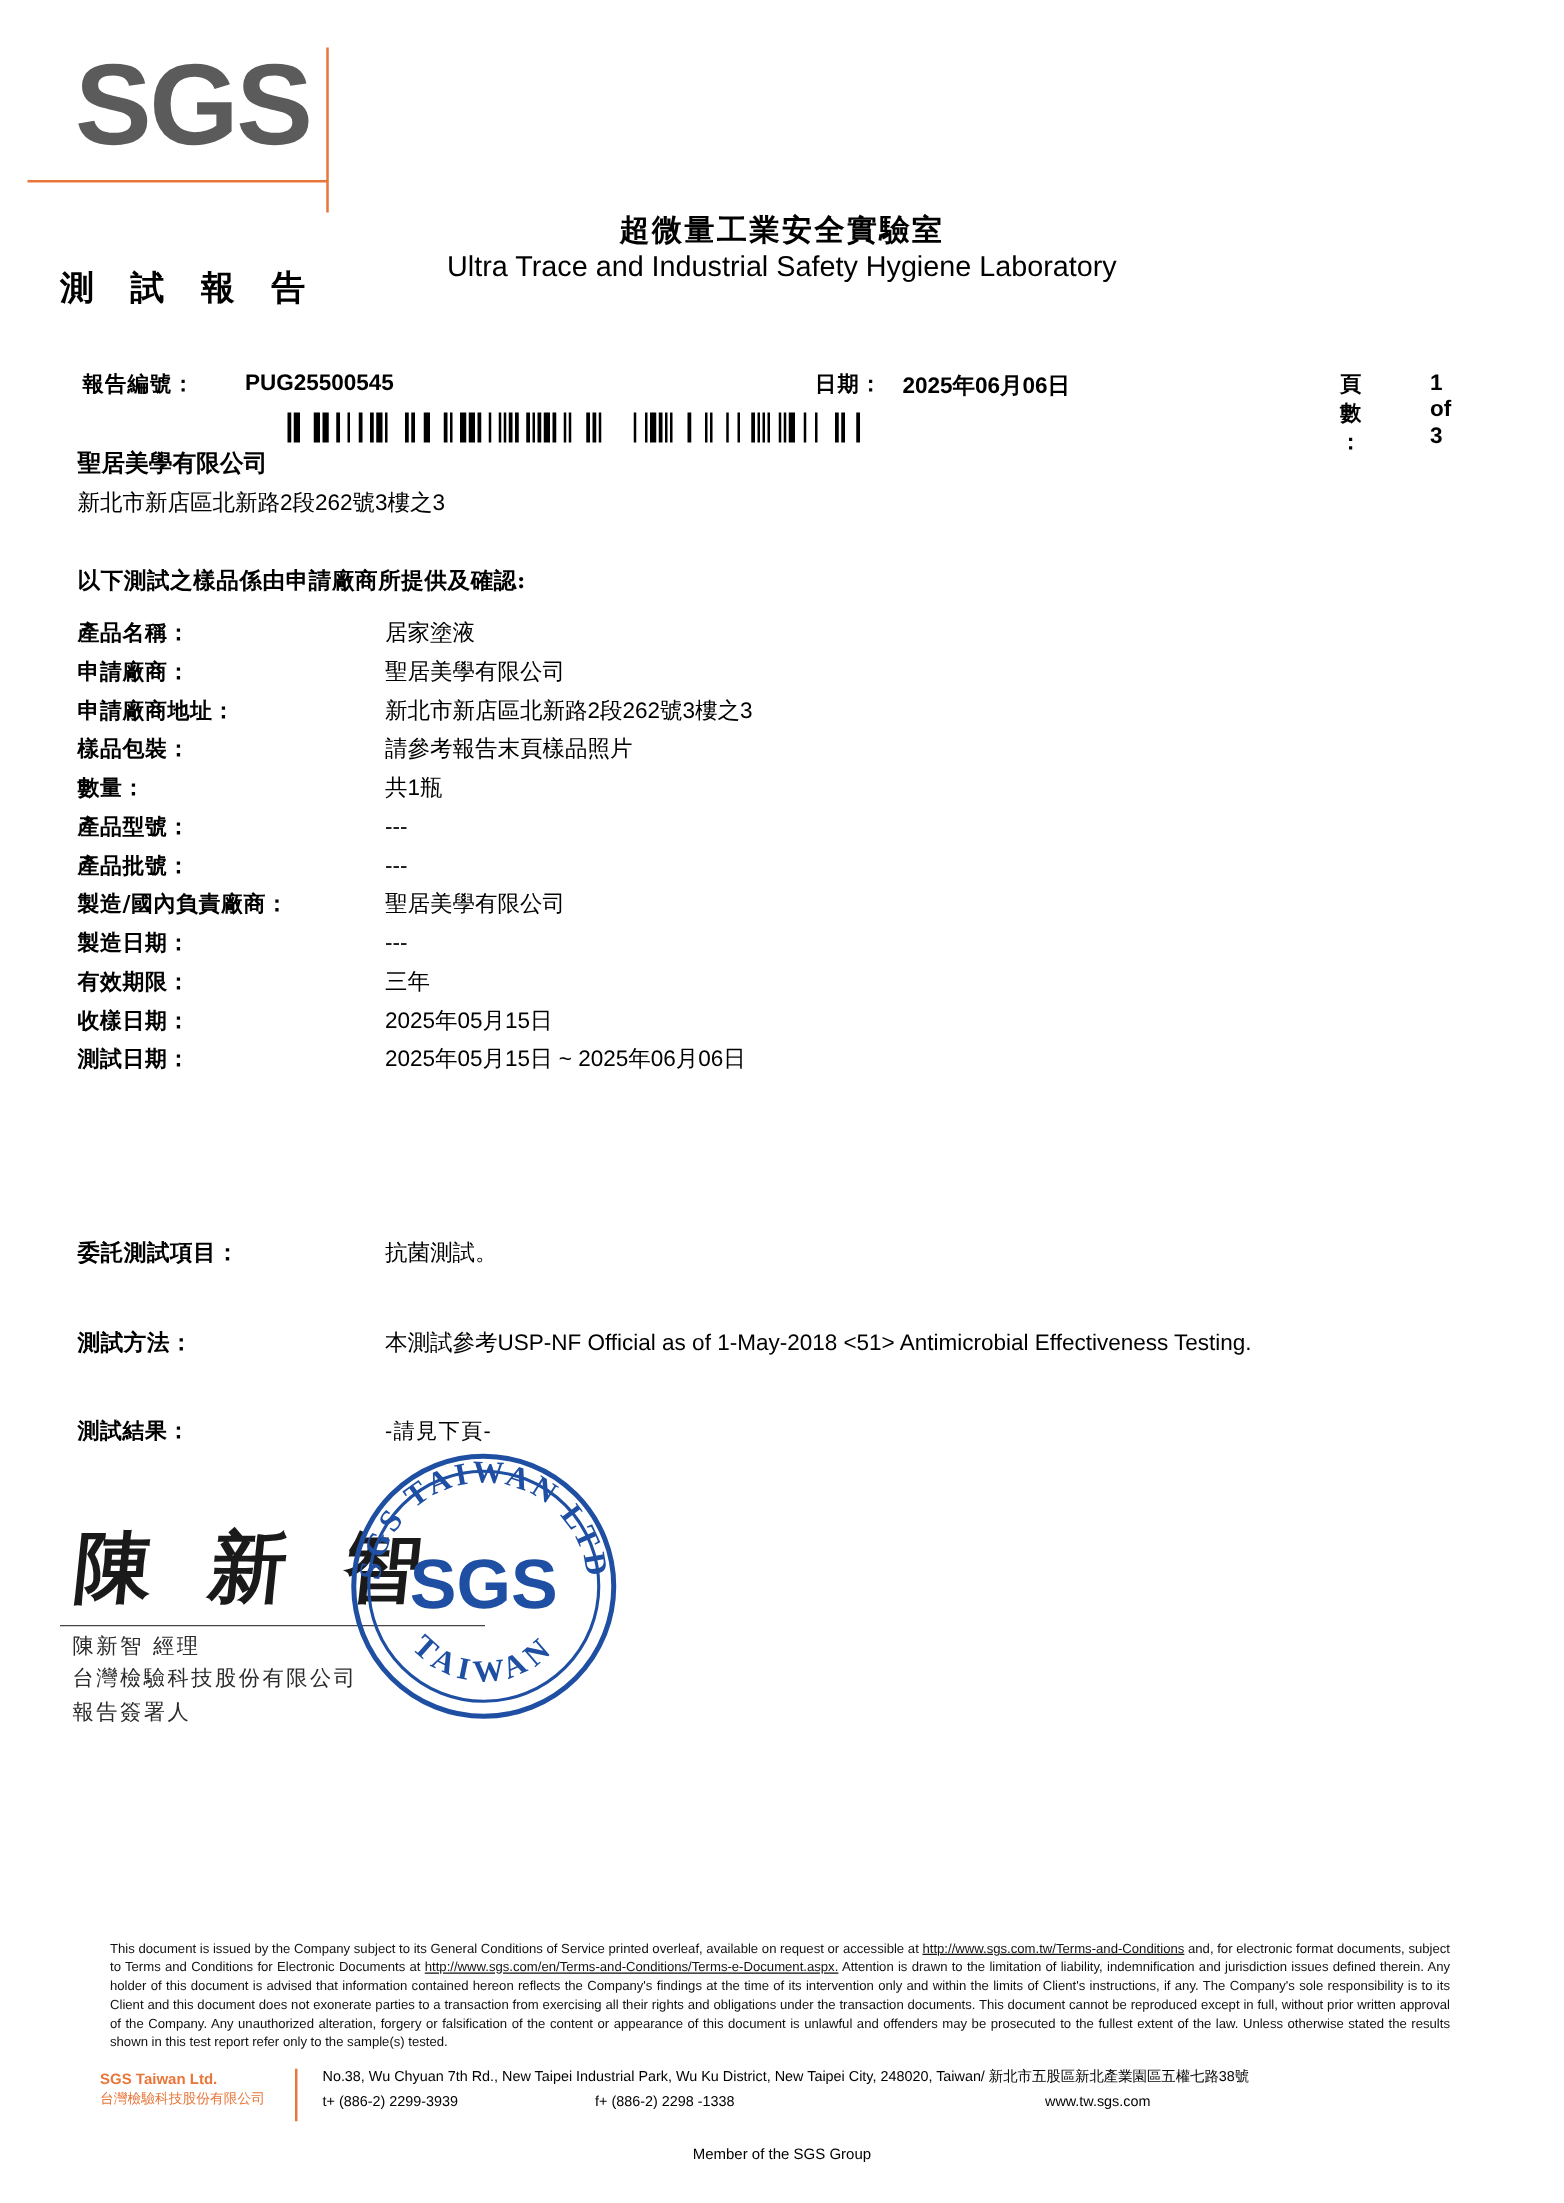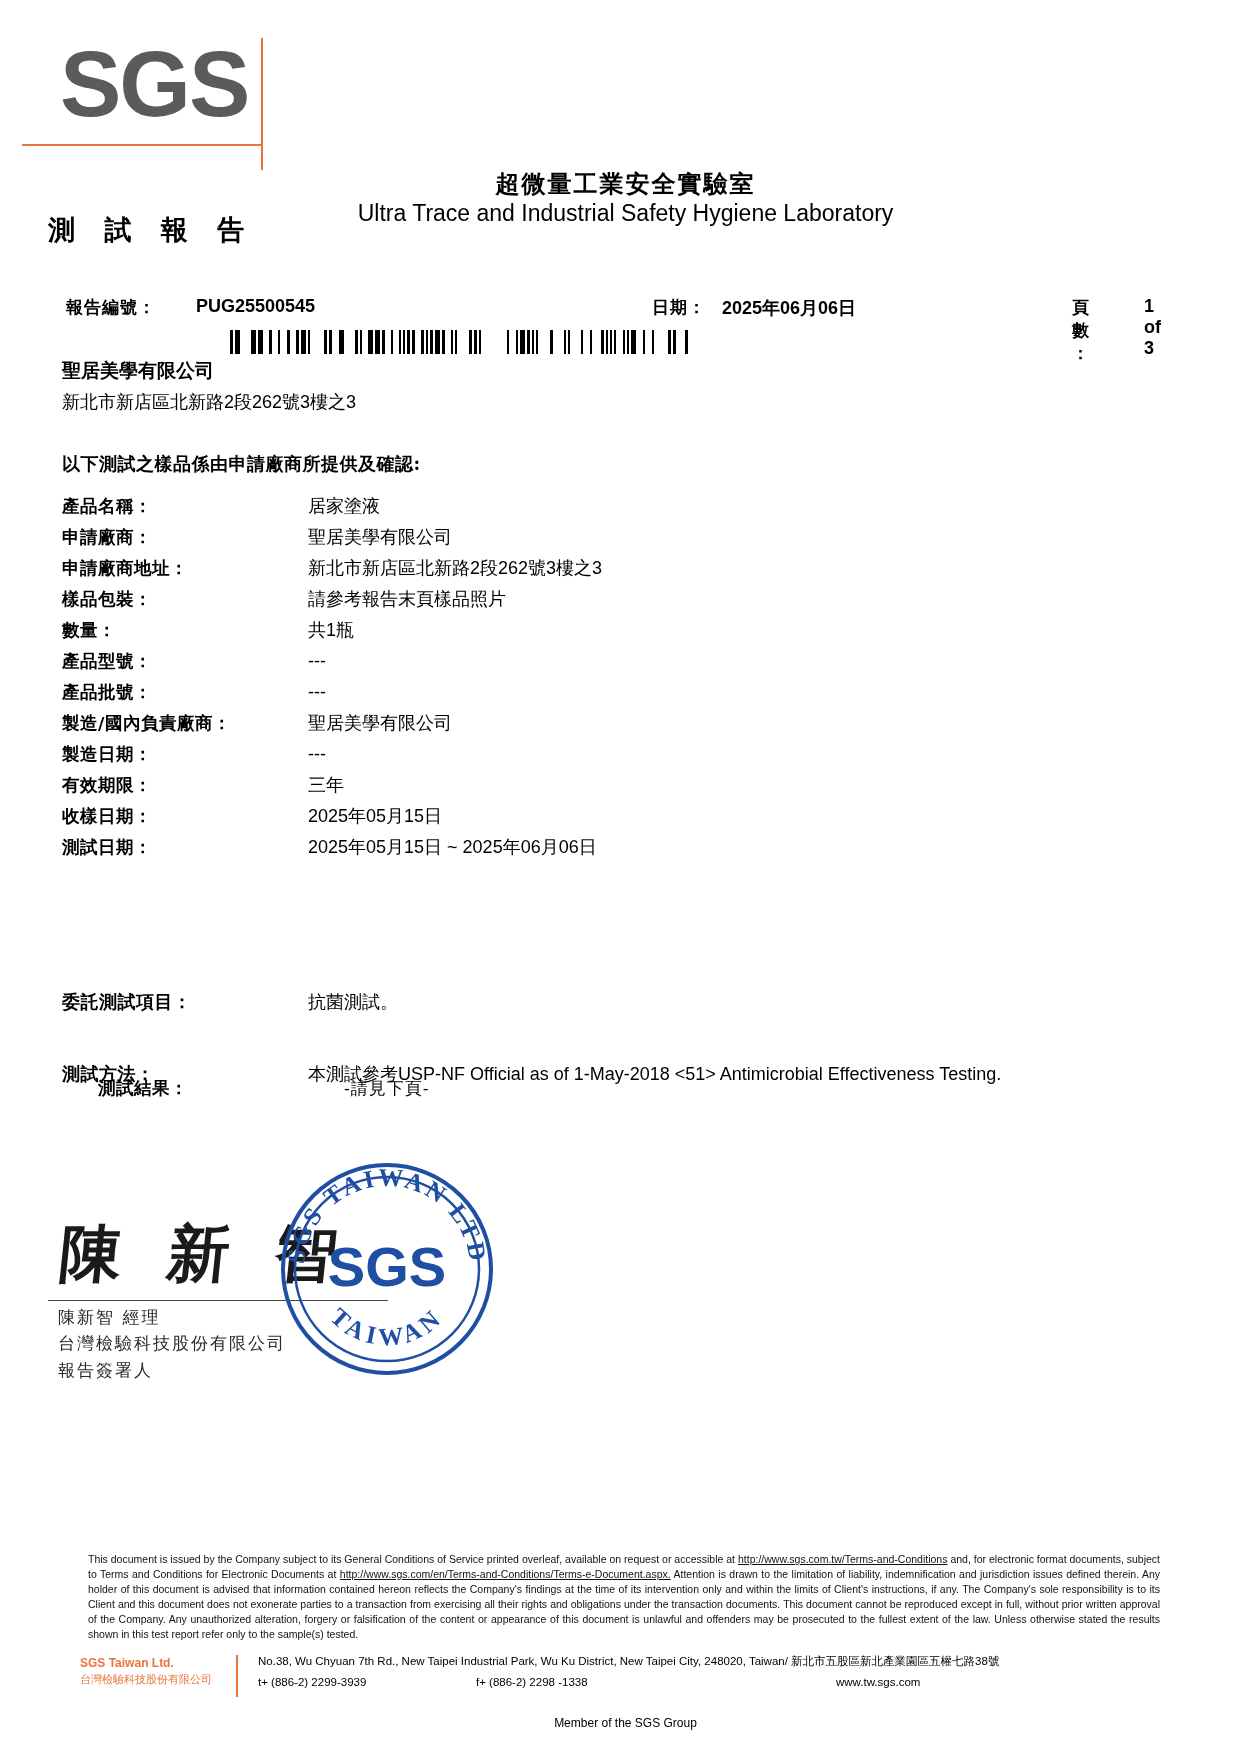--- a/index.html
+++ b/index.html
@@ -179,25 +179,24 @@
     font-family: "DejaVu Serif", serif;
     font-size: 18px;
     font-weight: 600;
     letter-spacing: 0.5px;
   }
   .item-row .v { font-size: 18px; }
 
   .result-row {
     position: absolute;
     left: 62px;
-    top: 1076px;
+    top: 1132px;
     width: 1150px;
     display: flex;
     align-items: flex-end;
-    margin-left: 36px;
   }
   .result-row .k {
     width: 246px;
     font-family: "DejaVu Serif", serif;
     font-size: 17.5px;
     font-weight: 600;
     letter-spacing: 0.5px;
   }
   .result-row .v {
     font-family: "DejaVu Serif", serif;

